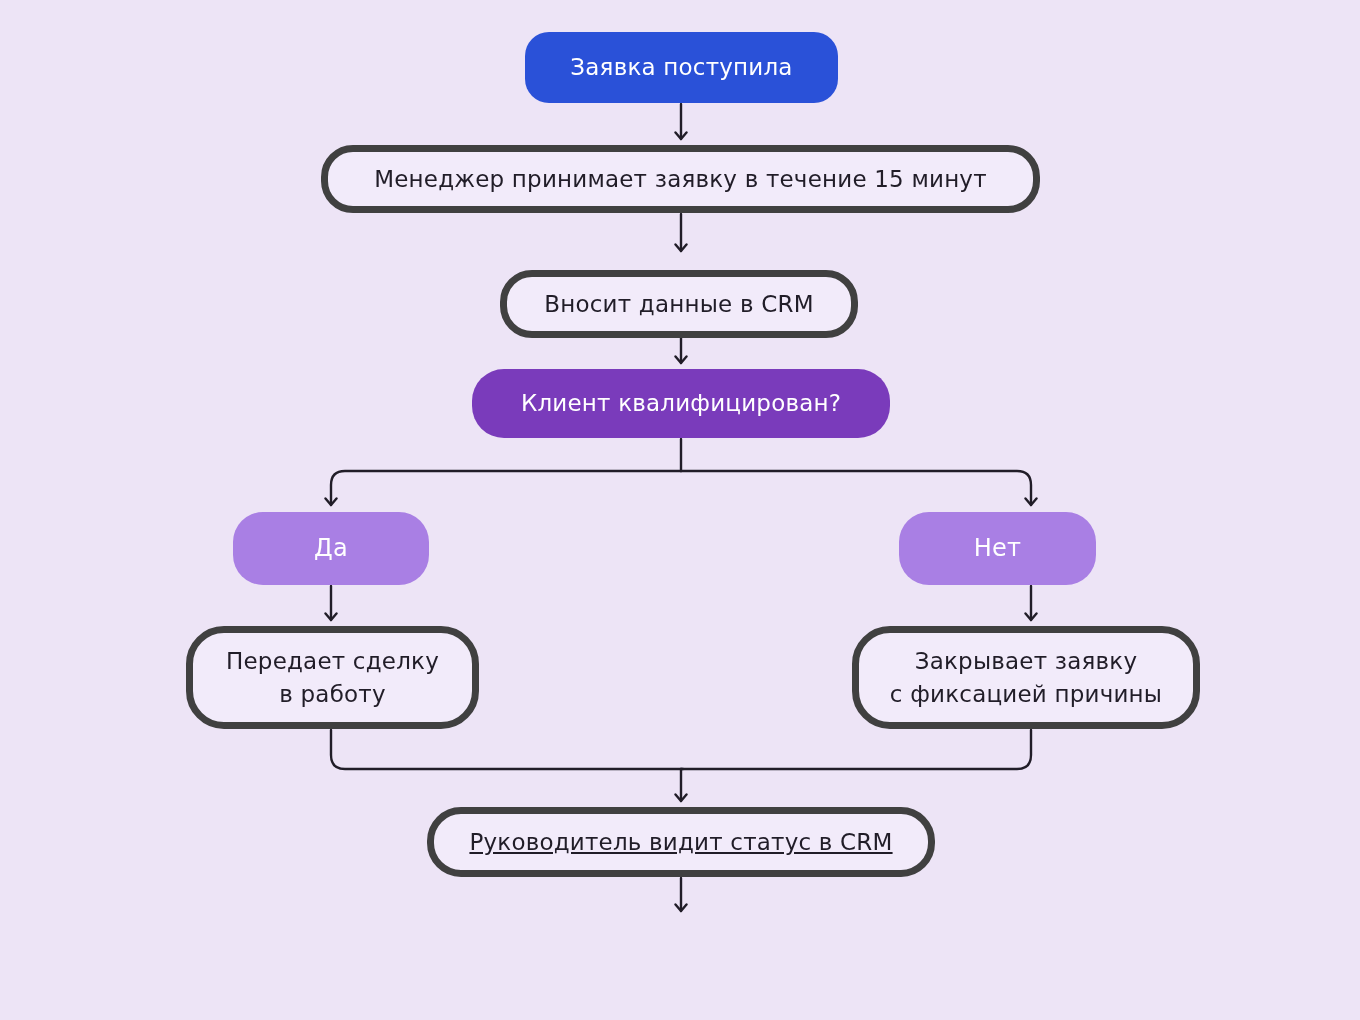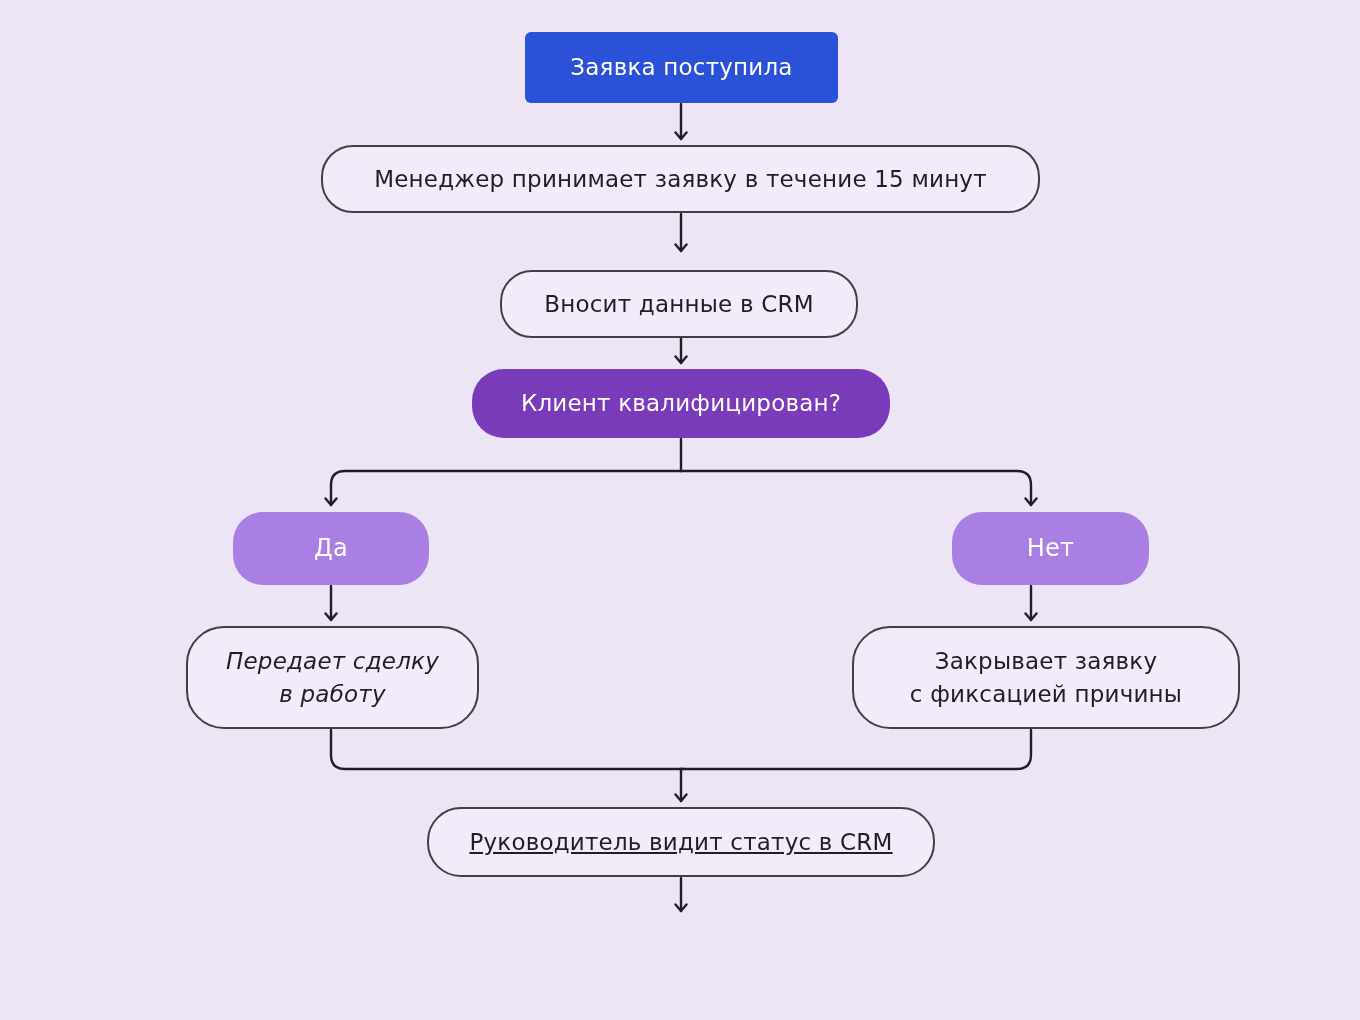--- a/index.html
+++ b/index.html
@@ -48,21 +48,21 @@
     background: #7A3BBB;
     color: #FFFFFF;
   }
   .node--branch {
     background: #A97FE4;
     color: #FFFFFF;
     font-size: 24px;
   }
   .node--process {
     background: #F2EBFA;
-    border: 2px solid #404040;
+    border: 7px solid #404040;
   }
 </style>
 </head>
 <body>
 
 <div class="stage">
 
   <svg class="connectors" viewBox="0 0 1360 1020" xmlns="http://www.w3.org/2000/svg" aria-hidden="true">
     <defs>
       <marker id="arrowhead" markerWidth="16" markerHeight="16" refX="8" refY="8" orient="auto" markerUnits="userSpaceOnUse">
@@ -78,34 +78,34 @@
       <path d="M681 471 H1017 Q1031 471 1031 485 V505" marker-end="url(#arrowhead)"></path>
       <path d="M331 586 V620" marker-end="url(#arrowhead)"></path>
       <path d="M1031 586 V620" marker-end="url(#arrowhead)"></path>
       <path d="M331 730 V755 Q331 769 345 769 H683"></path>
       <path d="M1031 730 V755 Q1031 769 1017 769 H681"></path>
       <path d="M681 769 V801" marker-end="url(#arrowhead)"></path>
       <path d="M681 878 V911" marker-end="url(#arrowhead)"></path>
     </g>
   </svg>
 
-  <div class="node node--terminal" style="left:525px; top:32px; width:313px; height:71px; border-radius:6px;">Заявка поступила</div>
+  <div class="node node--terminal" style="left:525px; top:32px; width:313px; height:71px; border-radius:24px;">Заявка поступила</div>
 
   <div class="node node--process" style="left:321px; top:145px; width:719px; height:68px; border-radius:32px;">Менеджер принимает заявку в течение 15 минут</div>
 
   <div class="node node--process" style="left:500px; top:270px; width:358px; height:68px; border-radius:32px;">Вносит данные в CRM</div>
 
   <div class="node node--branch" style="left:233px; top:512px; width:196px; height:73px; border-radius:30px;">Да</div>
 
   <div class="node node--decision" style="left:472px; top:369px; width:418px; height:69px; border-radius:32px;">Клиент квалифицирован?</div>
 
-  <div class="node node--branch" style="left:952px; top:512px; width:197px; height:73px; border-radius:30px;">Нет</div>
+  <div class="node node--branch" style="left:899px; top:512px; width:197px; height:73px; border-radius:30px;">Нет</div>
 
-  <div class="node node--process" style="left:186px; top:626px; width:293px; height:103px; border-radius:38px;font-style:italic;">Передает сделку
+  <div class="node node--process" style="left:186px; top:626px; width:293px; height:103px; border-radius:38px;">Передает сделку
 в работу</div>
 
-  <div class="node node--process" style="left:852px; top:626px; width:388px; height:103px; border-radius:38px;">Закрывает заявку
+  <div class="node node--process" style="left:852px; top:626px; width:348px; height:103px; border-radius:38px;">Закрывает заявку
 с фиксацией причины</div>
 
   <div class="node node--process" style="left:427px; top:807px; width:508px; height:70px; border-radius:34px;text-decoration:underline;">Руководитель видит статус в CRM</div>
 
 
 </div>
 
 </body></html>

